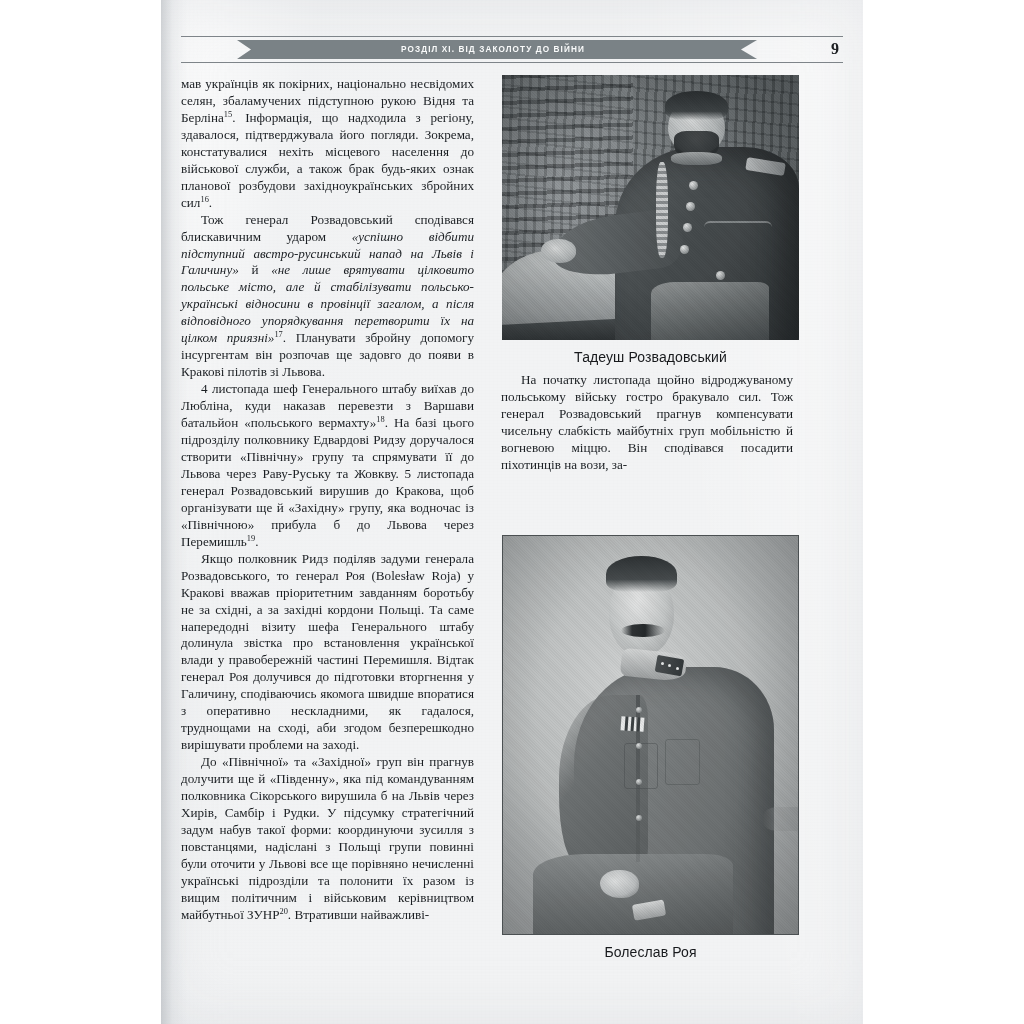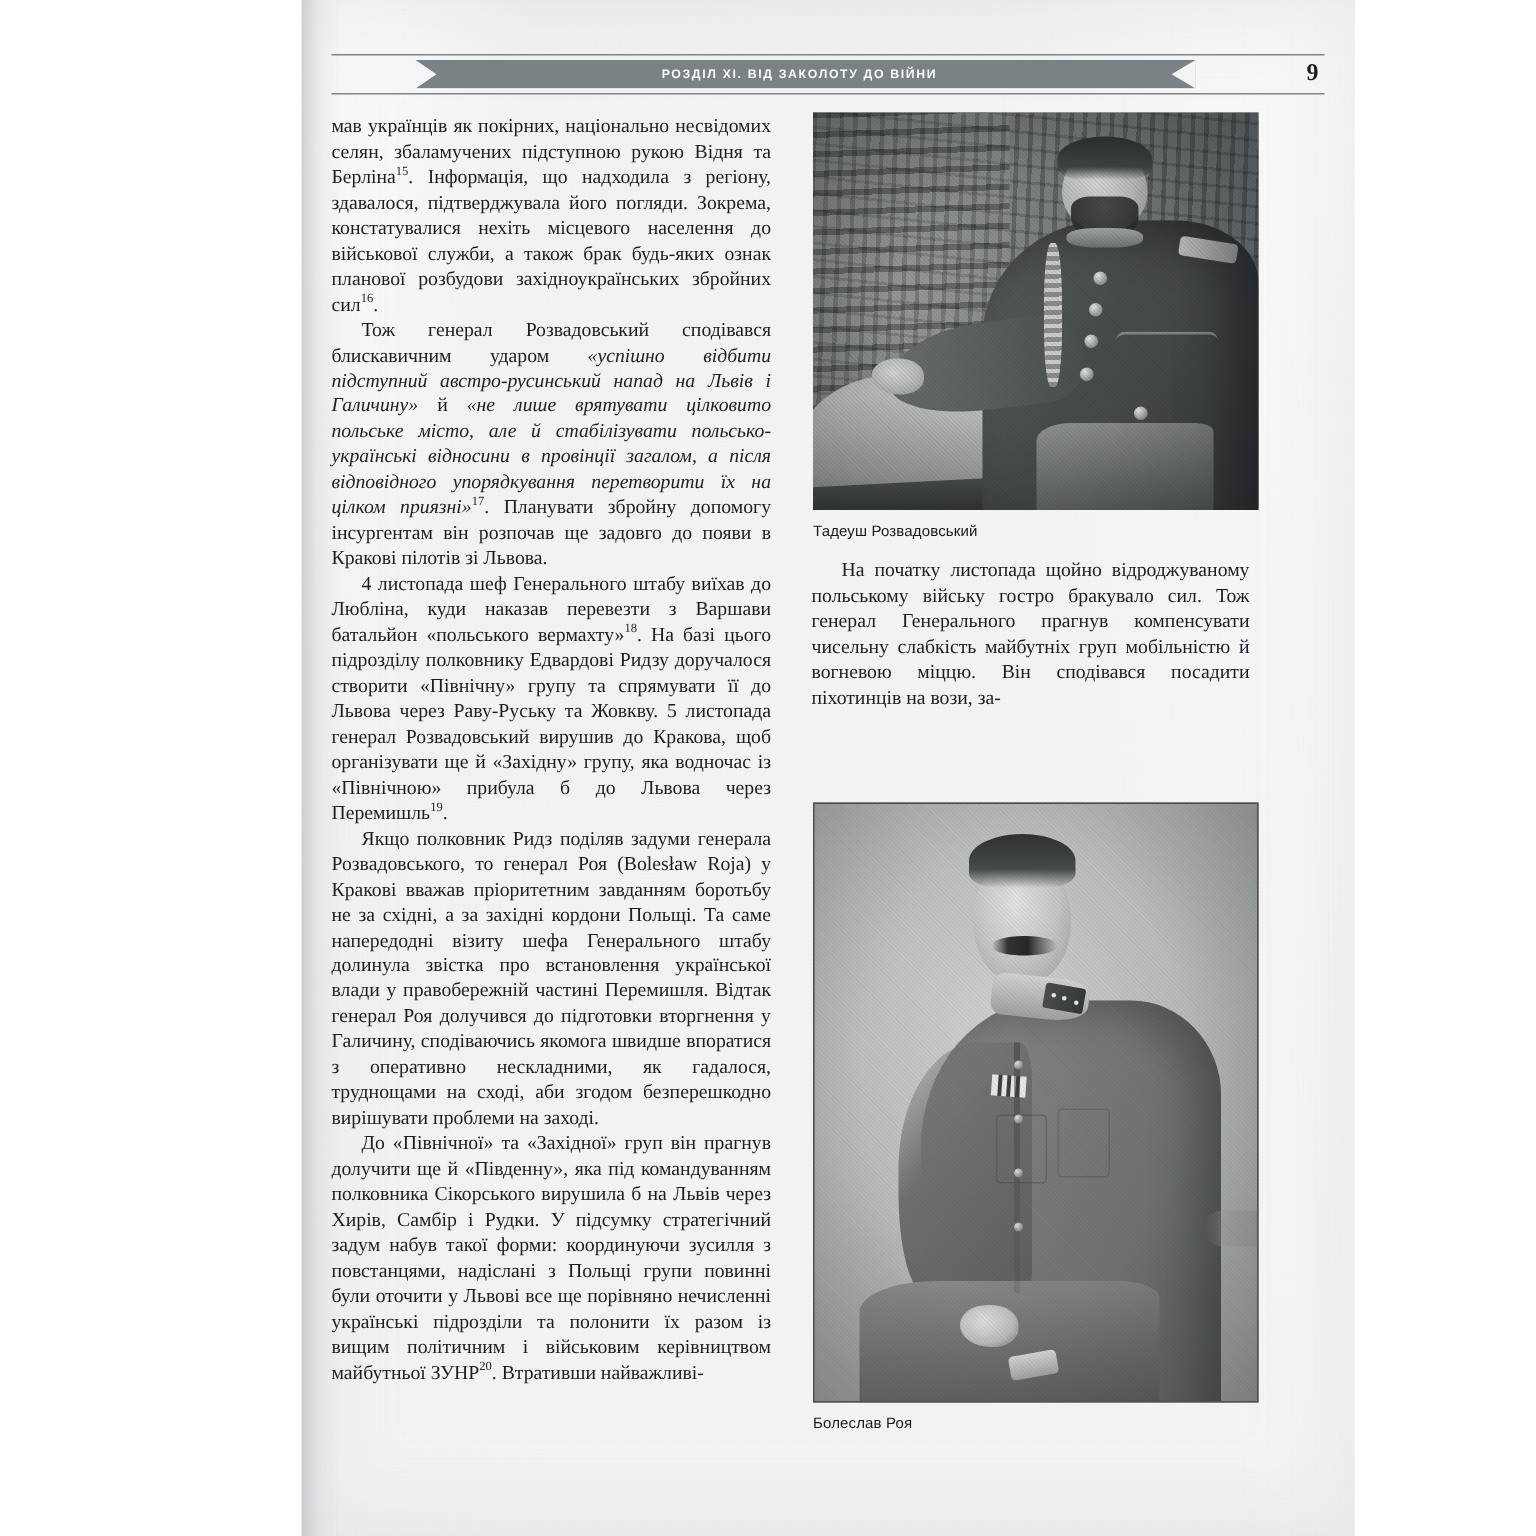--- a/index.html
+++ b/index.html
@@ -24,21 +24,20 @@
     position: absolute;
     left: 161px;
     top: 0px;
     width: 702px;
     height: 1024px;
     background: #f2f3f4;
     background-image:
       linear-gradient(100deg, rgba(255,255,255,0.85) 0%, rgba(238,240,242,0.2) 18%, rgba(244,245,246,0.0) 40%),
       linear-gradient(260deg, rgba(255,255,255,0.55) 0%, rgba(240,241,243,0.0) 30%);
     box-shadow: inset 0 0 60px rgba(200,204,208,0.35);
-    margin-left: 40px;
   }
 
   
   #paper-grain {
     position: absolute;
     inset: 0;
     pointer-events: none;
     opacity: .35;
     background-image:
       repeating-linear-gradient(0deg, rgba(0,0,0,0.012) 0px, rgba(0,0,0,0.012) 1px, rgba(255,255,255,0) 1px, rgba(255,255,255,0) 3px),
@@ -159,23 +158,23 @@
   .photo {
     position: relative;
     overflow: hidden;
     background: #6f7476;
   }
   #photo-top { height: 265px; }
   #photo-bottom { height: 400px; border: 1px solid #4b5052; box-sizing: border-box; }
 
   .caption {
     font-family: "Liberation Sans", sans-serif;
-    font-size: 10px;
+    font-size: 14px;
     color: #17191c;
-    text-align: left;
+    text-align: center;
     margin-top: 9px;
     letter-spacing: .1px;
   }
 
   
   #photo-top .bg {
     position: absolute; inset: 0;
     background:
       repeating-linear-gradient(92deg, rgba(40,44,46,.30) 0px, rgba(40,44,46,.30) 3px, rgba(150,155,158,.16) 3px, rgba(150,155,158,.16) 9px),
       repeating-linear-gradient(6deg, rgba(30,34,36,.22) 0px, rgba(30,34,36,.22) 2px, rgba(160,165,168,.10) 2px, rgba(160,165,168,.10) 11px),
@@ -401,21 +400,21 @@
 
     <div id="col-left" class="column">
         <p class="para no-indent"><span>мав українців як покірних, національно несвідомих селян, збаламучених підступною рукою Відня та Берліна</span><sup>15</sup><span>. Інформація, що надходила з регіону, здавалося, підтверджувала його погляди. Зокрема, констатувалися нехіть місцевого населення до військової служби, а також брак будь-яких ознак планової розбудови західноукраїнських збройних сил</span><sup>16</sup><span>.</span></p>
         <p class="para"><span>Тож генерал Розвадовський сподівався блискавичним ударом </span><span class="ital">«успішно відбити підступний австро-русинський напад на Львів і Галичину»</span><span> й </span><span class="ital">«не лише врятувати цілковито польське місто, але й стабілізувати польсько-українські відносини в провінції загалом, а після відповідного упорядкування перетворити їх на цілком приязні»</span><sup>17</sup><span>. Планувати збройну допомогу інсургентам він розпочав ще задовго до появи в Кракові пілотів зі Львова.</span></p>
         <p class="para"><span>4 листопада шеф Генерального штабу виїхав до Любліна, куди наказав перевезти з Варшави батальйон «польського вермахту»</span><sup>18</sup><span>. На базі цього підрозділу полковнику Едвардові Ридзу доручалося створити «Північну» групу та спрямувати її до Львова через Раву-Руську та Жовкву. 5 листопада генерал Розвадовський вирушив до Кракова, щоб організувати ще й «Західну» групу, яка водночас із «Північною» прибула б до Львова через Перемишль</span><sup>19</sup><span>.</span></p>
         <p class="para"><span>Якщо полковник Ридз поділяв задуми генерала Розвадовського, то генерал Роя (Bolesław Roja) у Кракові вважав пріоритетним завданням боротьбу не за східні, а за західні кордони Польщі. Та саме напередодні візиту шефа Генерального штабу долинула звістка про встановлення української влади у правобережній частині Перемишля. Відтак генерал Роя долучився до підготовки вторгнення у Галичину, сподіваючись якомога швидше впоратися з оперативно нескладними, як гадалося, труднощами на сході, аби згодом безперешкодно вирішувати проблеми на заході.</span></p>
         <p class="para"><span>До «Північної» та «Західної» груп він прагнув долучити ще й «Південну», яка під командуванням полковника Сікорського вирушила б на Львів через Хирів, Самбір і Рудки. У підсумку стратегічний задум набув такої форми: координуючи зусилля з повстанцями, надіслані з Польщі групи повинні були оточити у Львові все ще порівняно нечисленні українські підрозділи та полонити їх разом із вищим політичним і військовим керівництвом майбутньої ЗУНР</span><sup>20</sup><span>. Втративши найважливі-</span></p>
       </div>
 
     <div id="col-right-lower" class="column">
-        <p class="para"><span>На початку листопада щойно відроджуваному польському війську гостро бракувало сил. Тож генерал Генерального прагнув компенсувати чисельну слабкість майбутніх груп мобільністю й вогневою міццю. Він сподівався посадити піхотинців на вози, за-</span></p>
+        <p class="para"><span>На початку листопада щойно відроджуваному польському війську гостро бракувало сил. Тож генерал Розвадовський прагнув компенсувати чисельну слабкість майбутніх груп мобільністю й вогневою міццю. Він сподівався посадити піхотинців на вози, за-</span></p>
       </div>
 
     <figure class="figure" id="figure-top" style="margin:0;">
       <div class="photo" id="photo-top">
         <div class="bg"></div>
         <div class="drape-left"></div>
         <div class="table-cloth"></div>
         <div class="table-edge"></div>
         <div class="body"></div>
         <div class="arm"></div>

